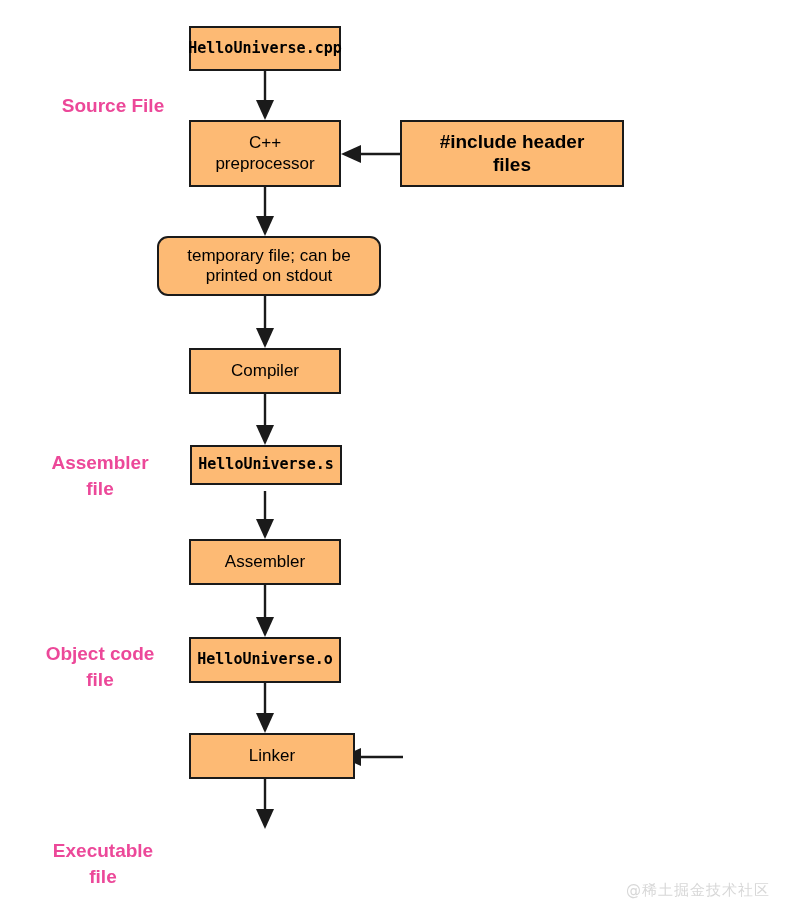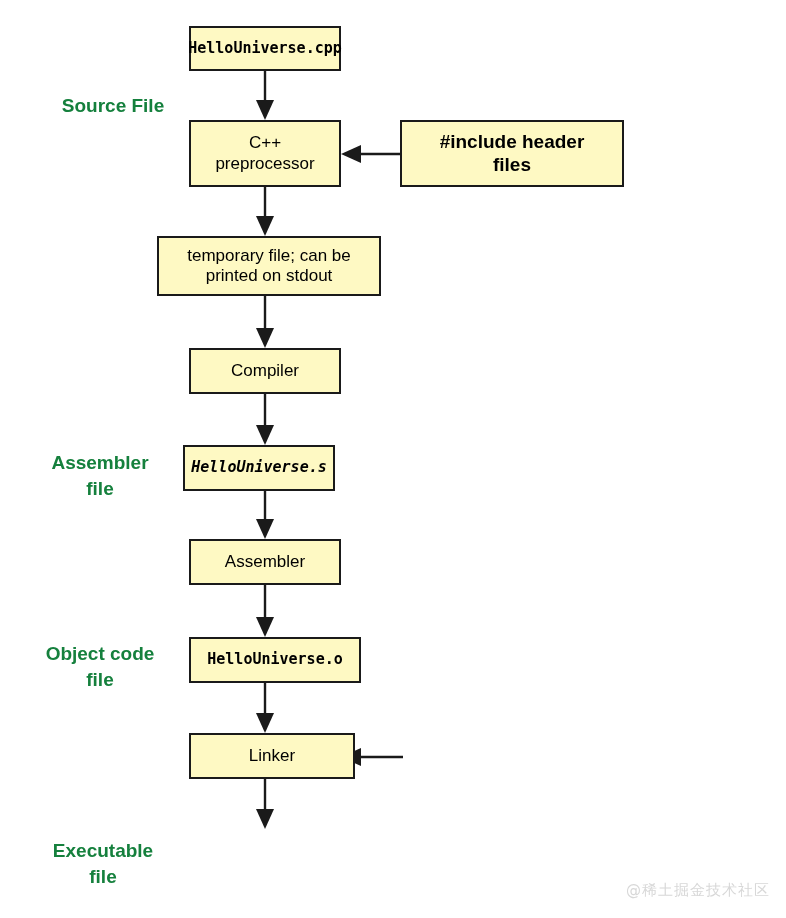--- a/index.html
+++ b/index.html
@@ -14,21 +14,21 @@
     background: #ffffff;
     overflow: hidden;
     font-family: "Liberation Sans", sans-serif;
   }
 
   
   .node {
     position: absolute;
     box-sizing: border-box;
     border: 2px solid #1a1a1a;
-    background: #fef9c3;
+    background: #fdba74;
     display: flex;
     align-items: center;
     justify-content: center;
     text-align: center;
     color: #000000;
     line-height: 1.18;
   }
   .node-text {
     display: block;
     white-space: pre-line;
@@ -51,21 +51,21 @@
     font-weight: bold;
     font-size: 19px;
   }
 
   
   .stage-label {
     position: absolute;
     font-family: "Liberation Sans", sans-serif;
     font-weight: bold;
     font-size: 19px;
-    color: #15803d;
+    color: #ec4899;
     text-align: center;
     line-height: 1.35;
     white-space: pre-line;
   }
 
   
   .conn {
     position: absolute;
     pointer-events: none;
   }
@@ -165,38 +165,38 @@
   <div class="node" style="left:189px; top:120px; width:152px; height:67px;">
     <span class="node-text sans">C++
 preprocessor</span>
   </div>
 
   <div class="node" style="left:400px; top:120px; width:224px; height:67px;">
     <span class="node-text sans-bold">#include header
 files</span>
   </div>
 
-  <div class="node" style="left:157px; top:236px; width:224px; height:60px;">
+  <div class="node" style="left:157px; top:236px; width:224px; height:60px;border-radius:11px;">
     <span class="node-text sans">temporary file; can be
 printed on stdout</span>
   </div>
 
   <div class="node" style="left:189px; top:348px; width:152px; height:46px;text-align:center;">
     <span class="node-text sans">Compiler</span>
   </div>
 
-  <div class="node" style="left:183px; top:445px; width:152px; height:46px;font-style:italic;">
+  <div class="node" style="left:190px; top:445px; width:152px; height:40px;">
     <span class="node-text mono">HelloUniverse.s</span>
   </div>
 
   <div class="node" style="left:189px; top:539px; width:152px; height:46px;">
     <span class="node-text sans">Assembler</span>
   </div>
 
-  <div class="node" style="left:189px; top:637px; width:172px; height:46px;">
+  <div class="node" style="left:189px; top:637px; width:152px; height:46px;">
     <span class="node-text mono">HelloUniverse.o</span>
   </div>
 
   <div class="node" style="left:189px; top:733px; width:166px; height:46px;">
     <span class="node-text sans">Linker</span>
   </div>
 
 
 
   <div class="watermark">@稀土掘金技术社区</div>

